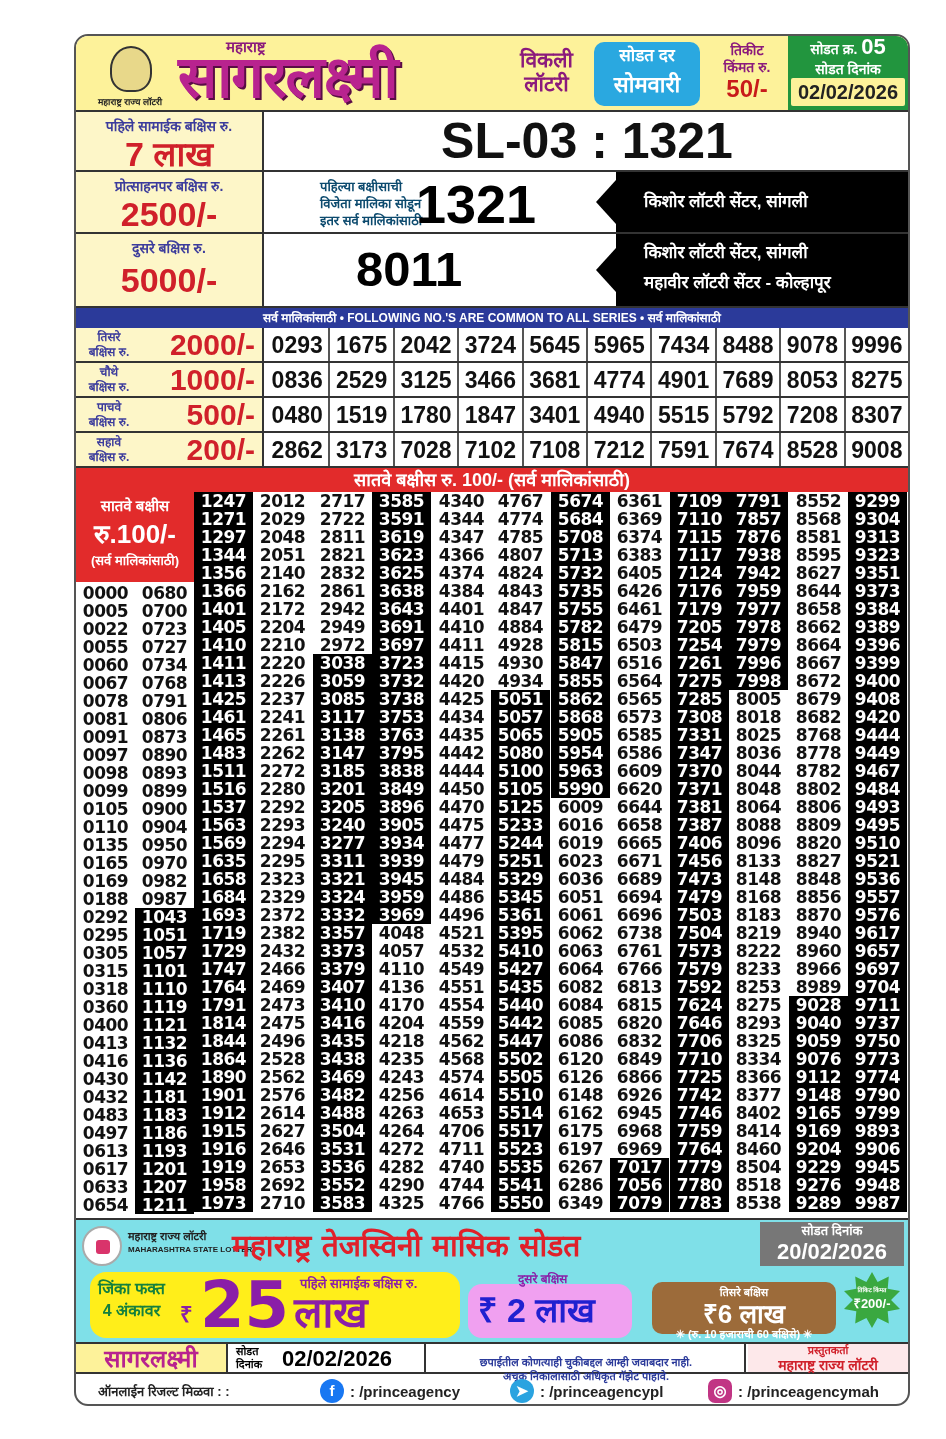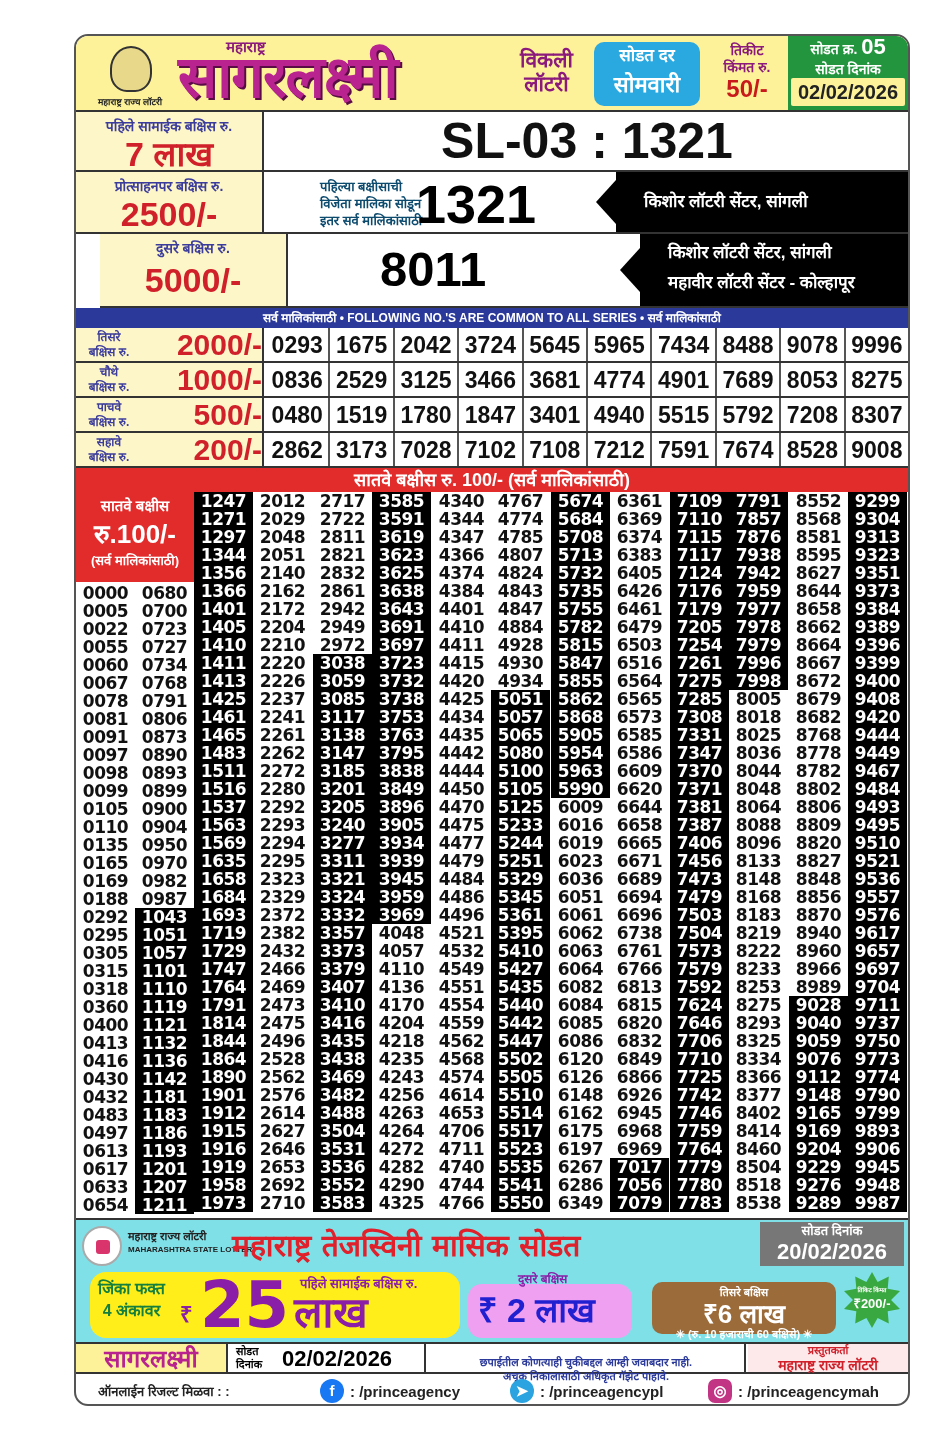--- a/index.html
+++ b/index.html
@@ -37,21 +37,21 @@
   .second-num { position: absolute; left: 280px; top: 0; font-size: 49px; font-weight: bold; line-height: 70px; }
   .agent { position: absolute; left: 540px; width: 292px; height: 100%; background: #000; color: #fff; font-size: 17px; font-weight: bold; padding-left: 28px; }
   .agent:before { content: ""; position: absolute; left: -20px; top: 50%; margin-top: -22px; border-right: 20px solid #000; border-top: 22px solid transparent; border-bottom: 22px solid transparent; }
   .agent .ln { line-height: 30px; }
 
   .common-banner { position: absolute; left: 0; top: 272px; width: 832px; height: 20px; background: #2b3a9a; color: #fff; font-size: 12px; font-weight: bold; text-align: center; line-height: 20px; }
 
   .srow { position: absolute; left: 0; width: 832px; height: 35px; border-bottom: 2px solid #333; }
   .srow .lbl { position: absolute; left: 0; top: 0; width: 188px; height: 100%; background: #fdf6c8; border-right: 2px solid #333; }
   .srow .lbl .cap { position: absolute; left: 4px; top: 2px; width: 58px; font-size: 12px; line-height: 15px; color: #3c3c9c; font-weight: bold; text-align: center; }
-  .srow .lbl .amt { position: absolute; right: 0; top: 0; font-size: 30px; line-height: 34px; color: #d0202a; font-weight: bold; }
+  .srow .lbl .amt { position: absolute; right: 7px; top: 0; font-size: 30px; line-height: 34px; color: #d0202a; font-weight: bold; }
   .srow .nums { position: absolute; left: 190px; top: 0; width: 642px; height: 100%; display: flex; }
   .srow .nums span { flex: 1; text-align: center; font-size: 23px; line-height: 34px; font-weight: bold; border-right: 2px solid #555; color: #111; font-family: "Liberation Sans", sans-serif; }
   .srow .nums span:last-child { border-right: none; }
 
   .seventh-banner { position: absolute; left: 0; top: 432px; width: 832px; height: 24px; background: #e22b2b; color: #fff; font-size: 18px; font-weight: bold; text-align: center; line-height: 24px; }
 
   
   .grid { position: absolute; left: 0; top: 456px; width: 832px; height: 724px; }
   .seventh-label { position: absolute; left: 0; top: 0; width: 118px; height: 90px; background: #e22b2b; color: #fff; text-align: center; font-weight: bold; }
   .seventh-label .l1 { font-size: 15px; line-height: 24px; padding-top: 2px; }
@@ -152,21 +152,21 @@
       <div>पहिल्या बक्षीसाची</div>
       <div>विजेता मालिका सोडून</div>
       <div>इतर सर्व मालिकांसाठी</div>
     </div>
     <div class="cons-num">1321</div>
     <div class="agent" style="top:0;">
       <div class="ln" style="line-height:60px;">किशोर लॉटरी सेंटर, सांगली</div>
     </div>
   </div>
 
-  <div class="prow" style="top:198px;height:74px;margin-left:24px;">
+  <div class="prow" style="top:198px;height:74px;">
     <div class="plabel">
       <div class="cap">दुसरे बक्षिस रु.</div>
       <div class="amt" style="padding-top:4px;">5000/-</div>
     </div>
     <div class="second-num">8011</div>
     <div class="agent" style="top:0;padding-top:4px;">
       <div class="ln">किशोर लॉटरी सेंटर, सांगली</div>
       <div class="ln">महावीर लॉटरी सेंटर - कोल्हापूर</div>
     </div>
   </div>

